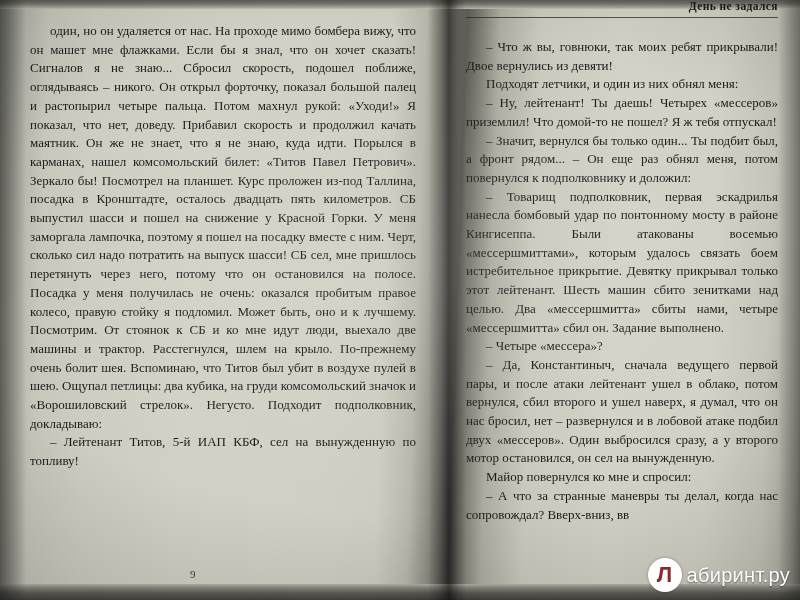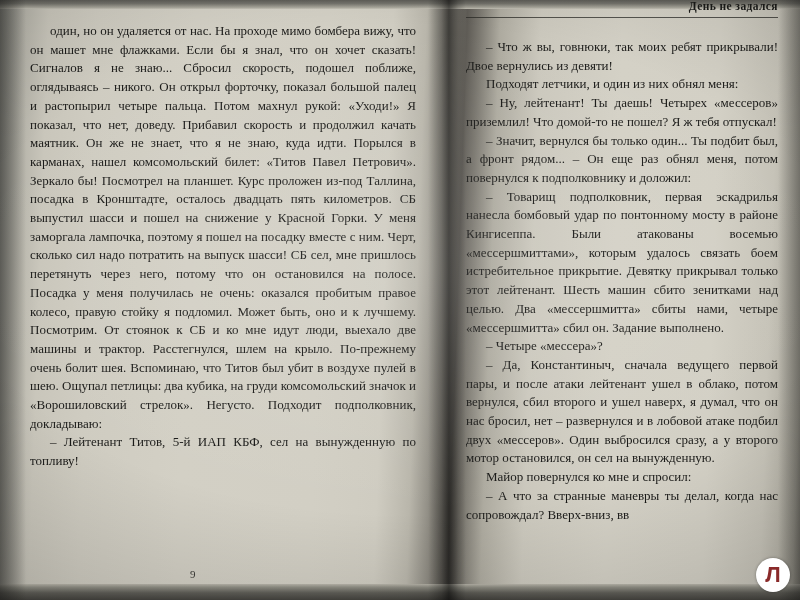--- a/index.html
+++ b/index.html
@@ -182,14 +182,15 @@
     <p class="indent">– А что за странные маневры ты делал, когда нас сопровождал? Вверх-вниз, вв</p>
   </div>
 
   <div class="gutter-shadow"></div>
   <div class="left-dark"></div>
   <div class="right-dark"></div>
   <div class="vignette"></div>
 
   <div class="watermark">
     <div class="wm-badge">Л</div>
+    <div class="wm-text">абиринт.ру</div>
   </div>
 </div>
 
 </body></html>

